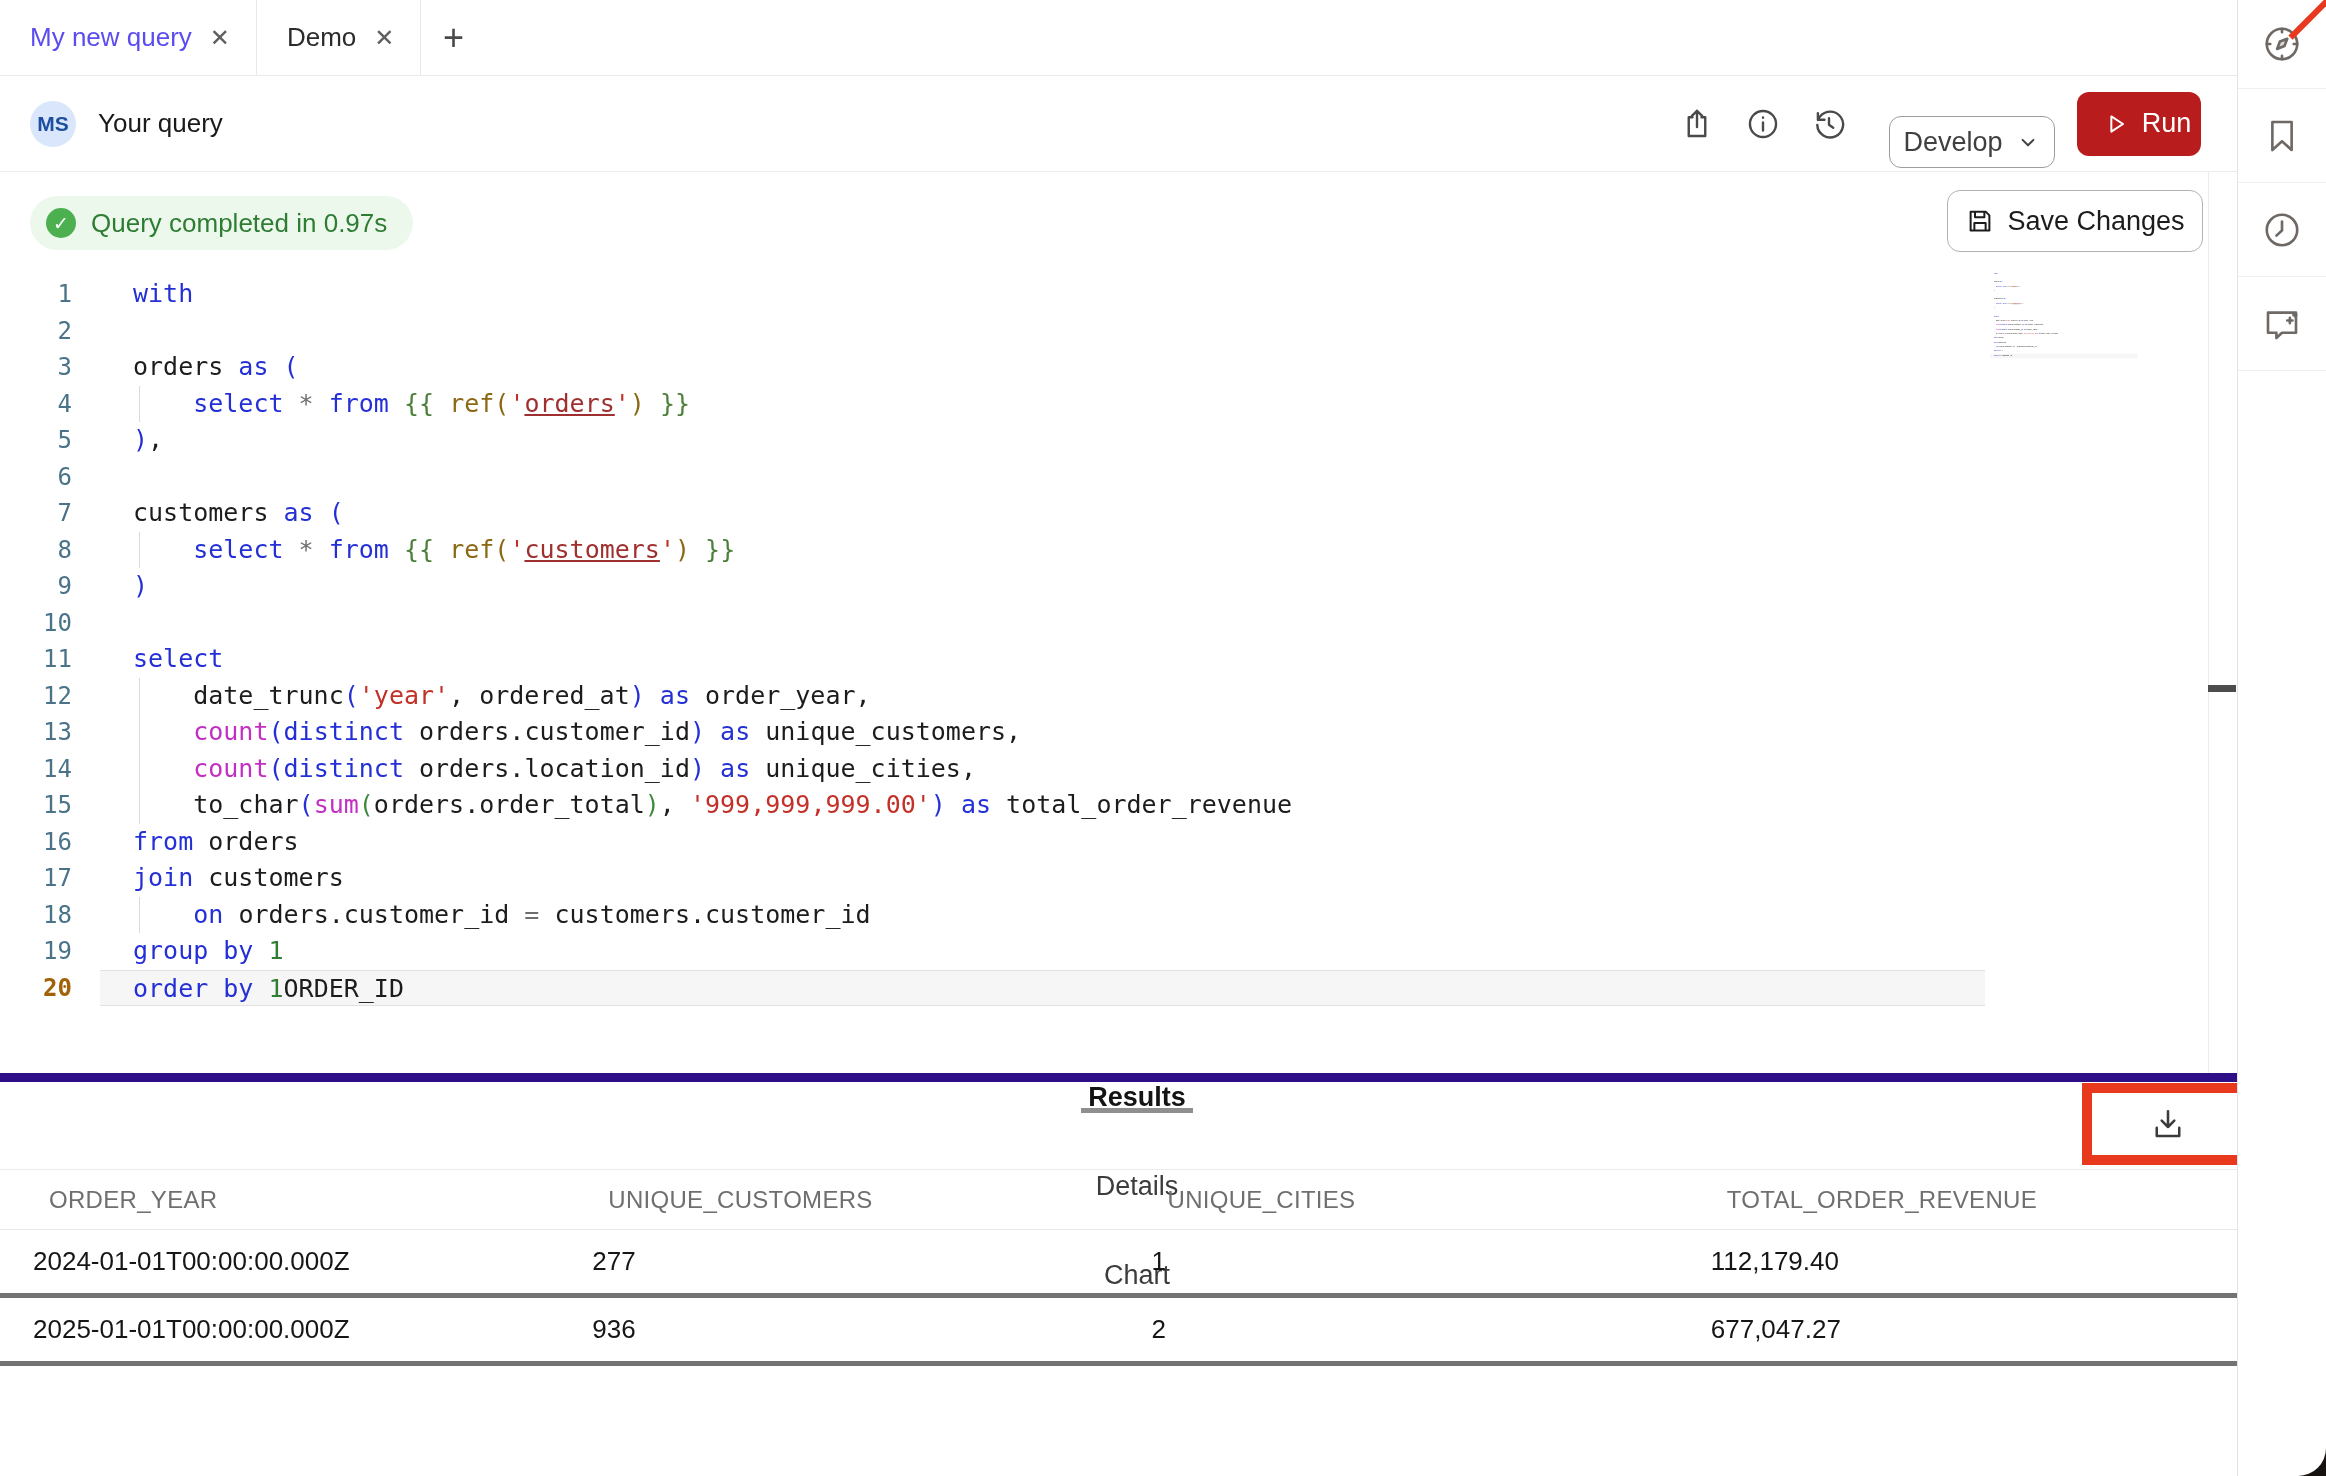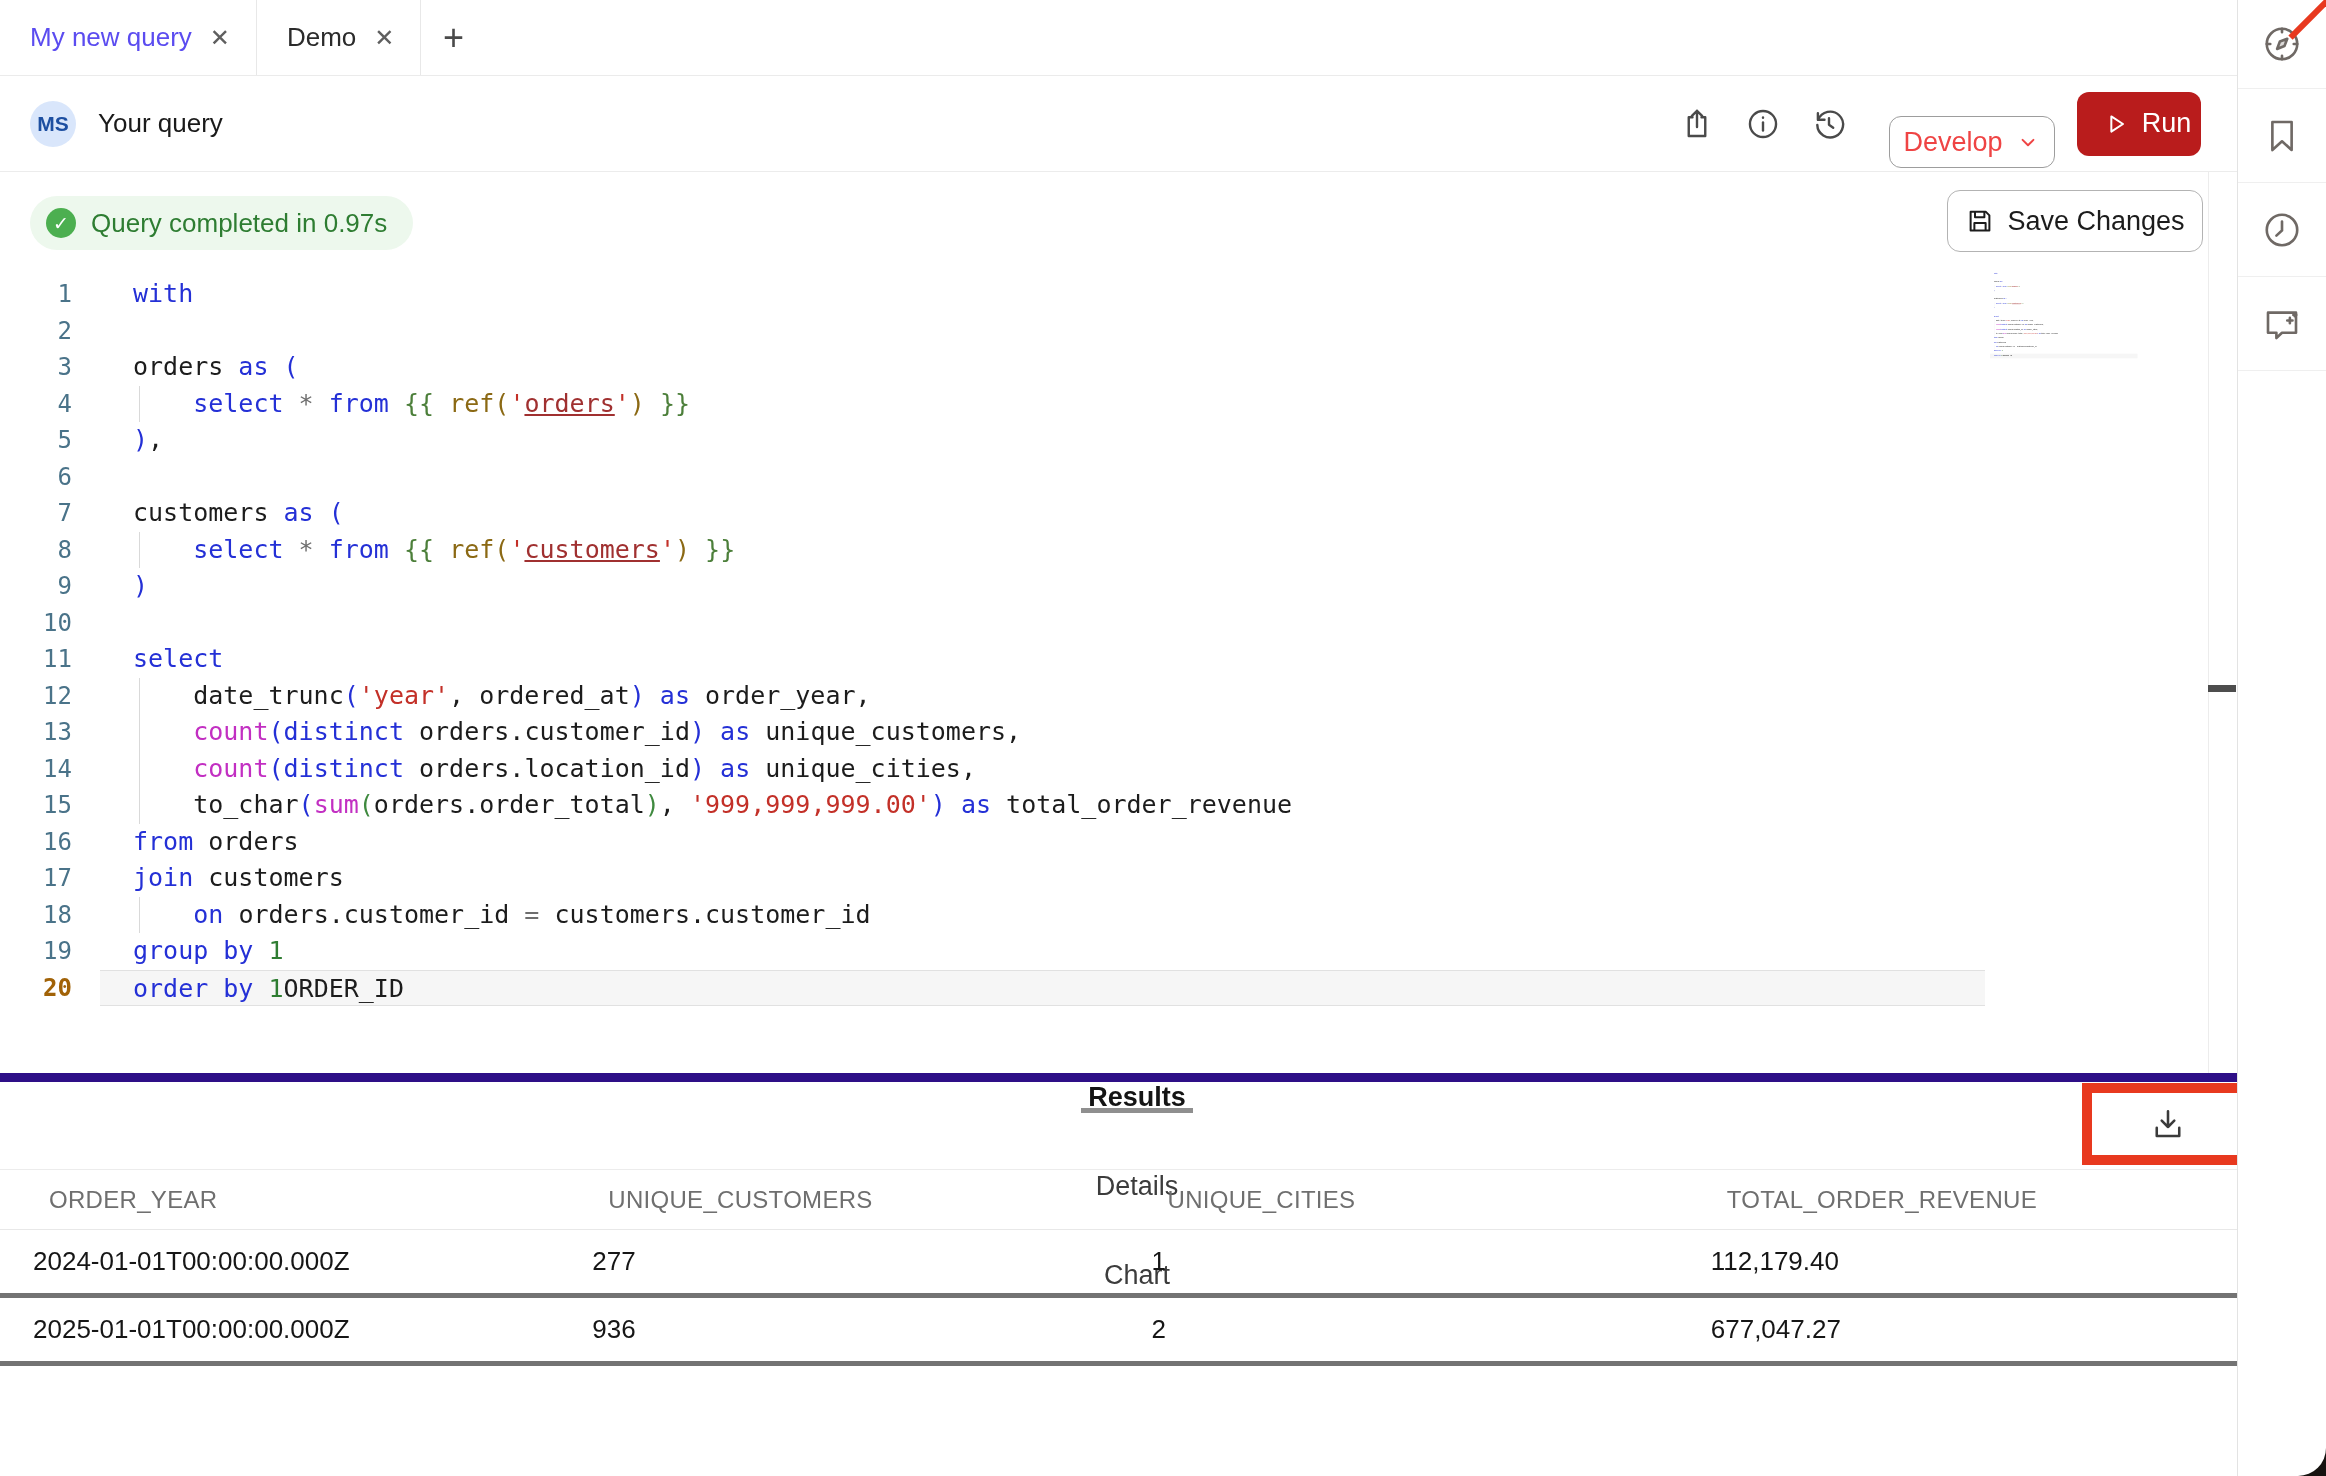--- a/index.html
+++ b/index.html
@@ -15,21 +15,21 @@
   .newtab { width:64px; height:100%; display:flex; align-items:center; justify-content:center; font-size:36px; color:#4a4a4a; font-weight:300; cursor:pointer; }
 
   
   .header { position:absolute; left:0; top:76px; width:2237px; height:96px; border-bottom:1px solid #ececec; display:flex; align-items:center; padding:0 36px 0 30px; }
   .avatar { width:46px; height:46px; border-radius:50%; background:#d9e6fb; color:#1d4fa1; font-weight:700; font-size:21px; display:flex; align-items:center; justify-content:center; }
   .hdr-title { margin-left:22px; font-size:26px; color:#1a1a1a; }
   .hdr-spacer { flex:1; }
   .icon-btn { width:52px; height:52px; display:flex; align-items:center; justify-content:center; color:#4a4a4a; margin-left:14px; cursor:pointer; }
   .icon-btn svg { width:36px; height:36px; }
   .btn { display:flex; align-items:center; justify-content:center; gap:12px; border-radius:12px; cursor:pointer; }
-  .develop-btn { margin-left:34px; width:166px; height:52px; border:1.5px solid #9d9d9d; font-size:27px; color:#ef4444; background:#fff;margin-top:37px; }
+  .develop-btn { margin-left:34px; width:166px; height:52px; border:1.5px solid #9d9d9d; font-size:27px; color:#404040; background:#fff;margin-top:37px; }
   .develop-btn svg { width:26px; height:26px; }
   .run-btn { margin-left:22px; width:124px; height:64px; background:#b91c1c; color:#fff; font-size:27px; font-weight:500;padding-left:15px; }
   .run-btn svg { width:28px; height:28px; }
 
   
   .editor { position:absolute; left:0; top:172px; width:2237px; height:901px; background:#fff; }
   .status-badge { position:absolute; left:30px; top:24px; height:54px; border-radius:27px; background:#edf8ed; display:flex; align-items:center; gap:15px; padding:0 26px 0 16px; }
   .status-badge .chk { width:30px; height:30px; border-radius:50%; background:#4caf50; color:#fff; font-size:19px; display:flex; align-items:center; justify-content:center; }
   .status-badge .msg { color:#2e7d32; font-size:26px; font-weight:500; }
   .save-btn { position:absolute; left:1947px; top:18px; width:256px; height:62px; border:1.5px solid #b3b3b3; border-radius:13px; background:#fff; font-size:27px; color:#1c1c1c; }

